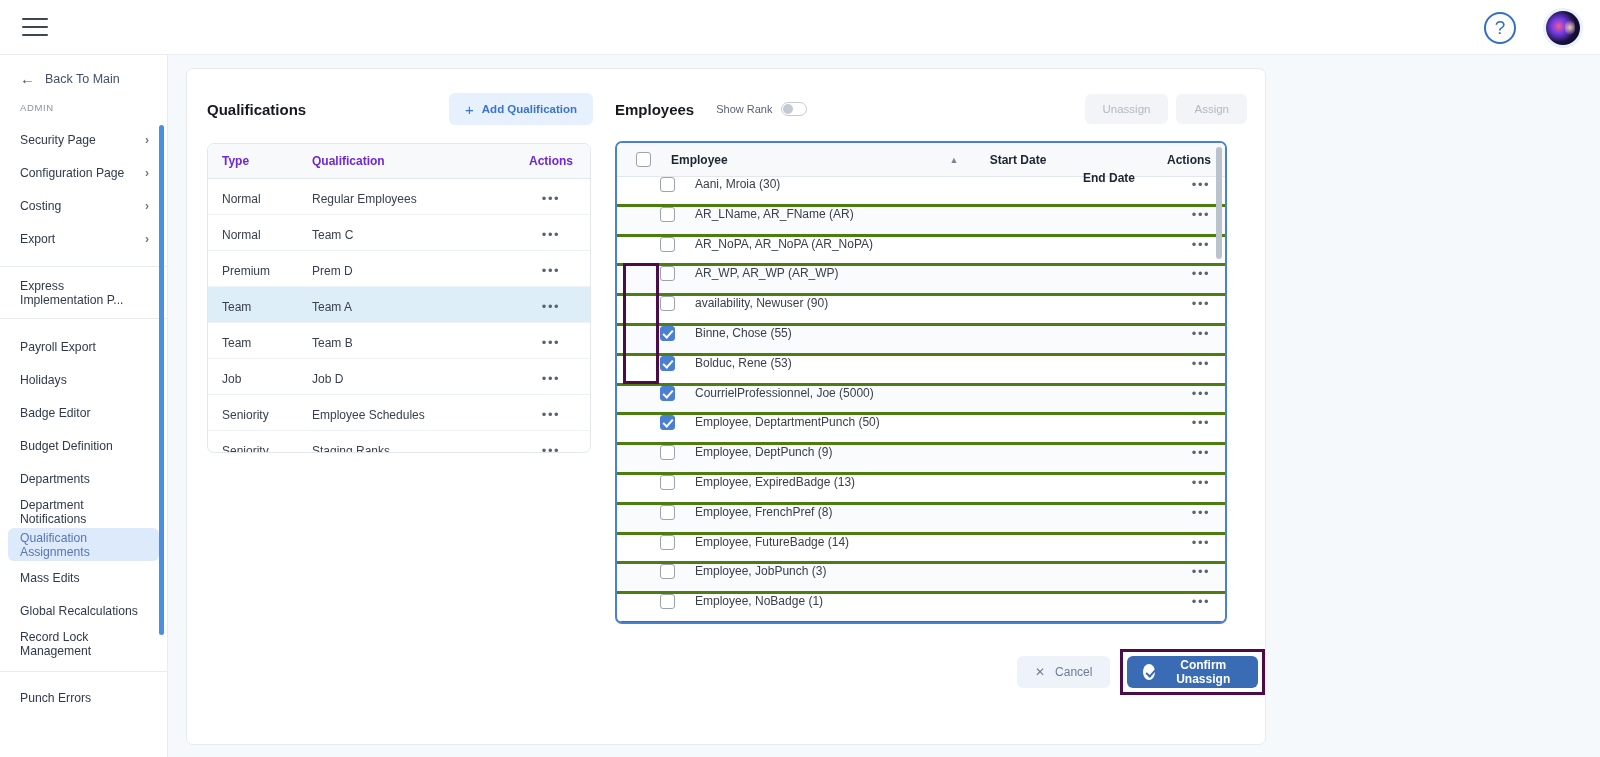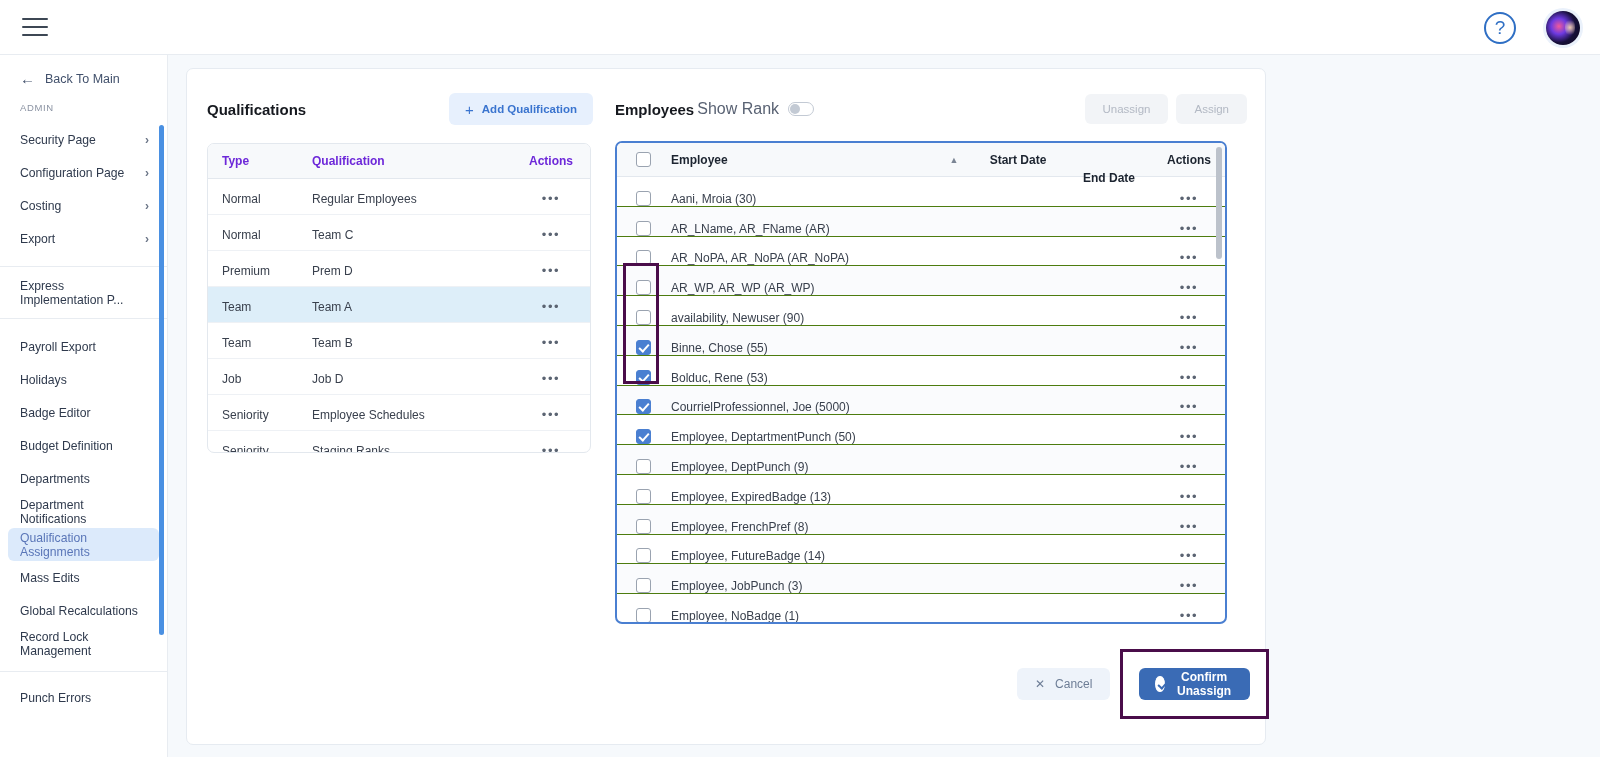--- a/index.html
+++ b/index.html
@@ -123,21 +123,21 @@
     font-size: 12px; color: #39404d; padding: 12px 0 8px 14px;
     border-bottom: 1px solid #eef1f5; height: 30px;
   }
   #qual-table tr.selected td { background: #ddeef9; }
   .col-actions { text-align: center !important; padding-left: 0 !important; width: 78px; }
   .dots { color: #5b6472; letter-spacing: 1.6px; font-size: 13px; cursor: pointer; }
   
   #emp-panel { position: absolute; left: 428px; top: 22px; width: 632px; }
   #emp-head { display: flex; align-items: center; height: 36px; }
   #emp-title { font-size: 15px; font-weight: bold; color: #16191f; }
-  #show-rank-label { font-size: 16px; color: #596273; margin-left: 3px; }
+  #show-rank-label { font-size: 11px; color: #596273; margin-left: 22px; }
   #show-rank-toggle {
     margin-left: 9px; width: 26px; height: 14px; border-radius: 8px;
     background: #ffffff; border: 1.5px solid #c3cad4; position: relative; cursor: pointer;
   }
   #show-rank-toggle .knob {
     position: absolute; left: 1px; top: 1px; width: 10px; height: 10px;
     border-radius: 50%; background: #c3cad4;
   }
   #emp-actions { margin-left: auto; display: flex; gap: 8px; }
   .ghost-btn {
@@ -150,22 +150,22 @@
     border: 2px solid #4a7fd1; border-radius: 7px; overflow: hidden;
     background: #fff; position: relative;
   }
   #emp-header-row {
     display: flex; align-items: center; height: 34px;
     background: #f7f9fb; border-bottom: 1px solid #e3e8ee;
     font-size: 12px; font-weight: bold; color: #1c2430;
   }
   #emp-body { height: 445px; overflow: hidden; position: relative; }
   .emp-row {
-    display: flex; align-items: flex-end; height: 29.8px;
-    border-bottom: 1px solid #4d7c0f; font-size: 12px; color: #39404d;
+    display: flex; align-items: flex-start; height: 29.8px;
+    border-bottom: 3px solid #4d7c0f; font-size: 12px; color: #39404d; padding-left: 24px;
   }
   .emp-row:nth-child(even) { background: #fafbfd; }
   .c-check { width: 52px; display: flex; justify-content: center; align-items: center; }
   .c-name { width: 268px; padding-left: 2px; }
   .c-sort { width: 34px; text-align: center; color: #7b8594; font-size: 9px; }
   .c-start { width: 94px; text-align: center; }
   .c-end { width: 88px; text-align: center; margin-top: 36px; }
   .c-act { flex: 1; text-align: center; }
   .cb {
     width: 15px; height: 15px; border: 1.6px solid #9aa3b0; border-radius: 3px;
@@ -189,21 +189,21 @@
   
   #footer-actions {
     position: absolute; left: 830px; top: 580px; display: flex; align-items: center; gap: 10px;
   }
   #cancel-btn {
     display: flex; align-items: center; gap: 10px;
     background: #eef3fa; color: #6d7d96; border: none; border-radius: 6px;
     height: 32px; padding: 0 18px; font-size: 12px;
     font-family: "Liberation Sans", sans-serif; cursor: pointer;
   }
-  #confirm-wrap { border: 3px solid #4a0d4a; padding: 16px; background: #fff; }
+  #confirm-wrap { border: 3px solid #4a0d4a; padding: 4px; background: #fff; }
   #confirm-btn {
     display: flex; align-items: center; gap: 9px;
     background: #3a6bb5; color: #fff; border: none; border-radius: 6px;
     height: 32px; padding: 0 16px; font-size: 12px; font-weight: bold;
     font-family: "Liberation Sans", sans-serif; cursor: pointer;
   }
   #confirm-btn .chk {
     width: 16px; height: 16px; border-radius: 50%; background: #fff; position: relative;
   }
   #confirm-btn .chk:after {

